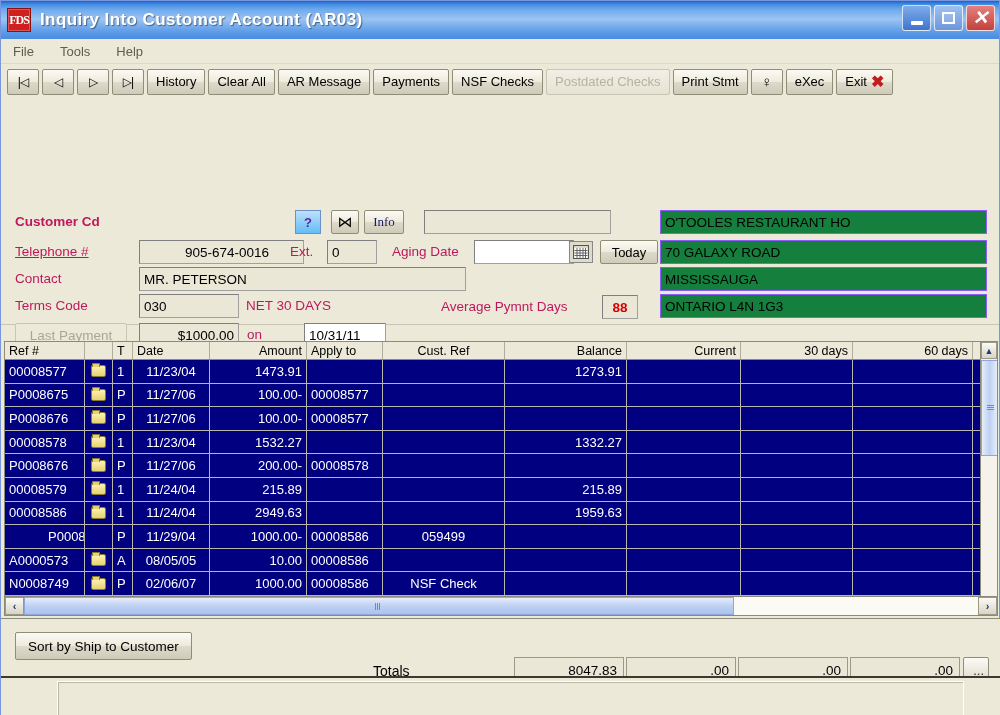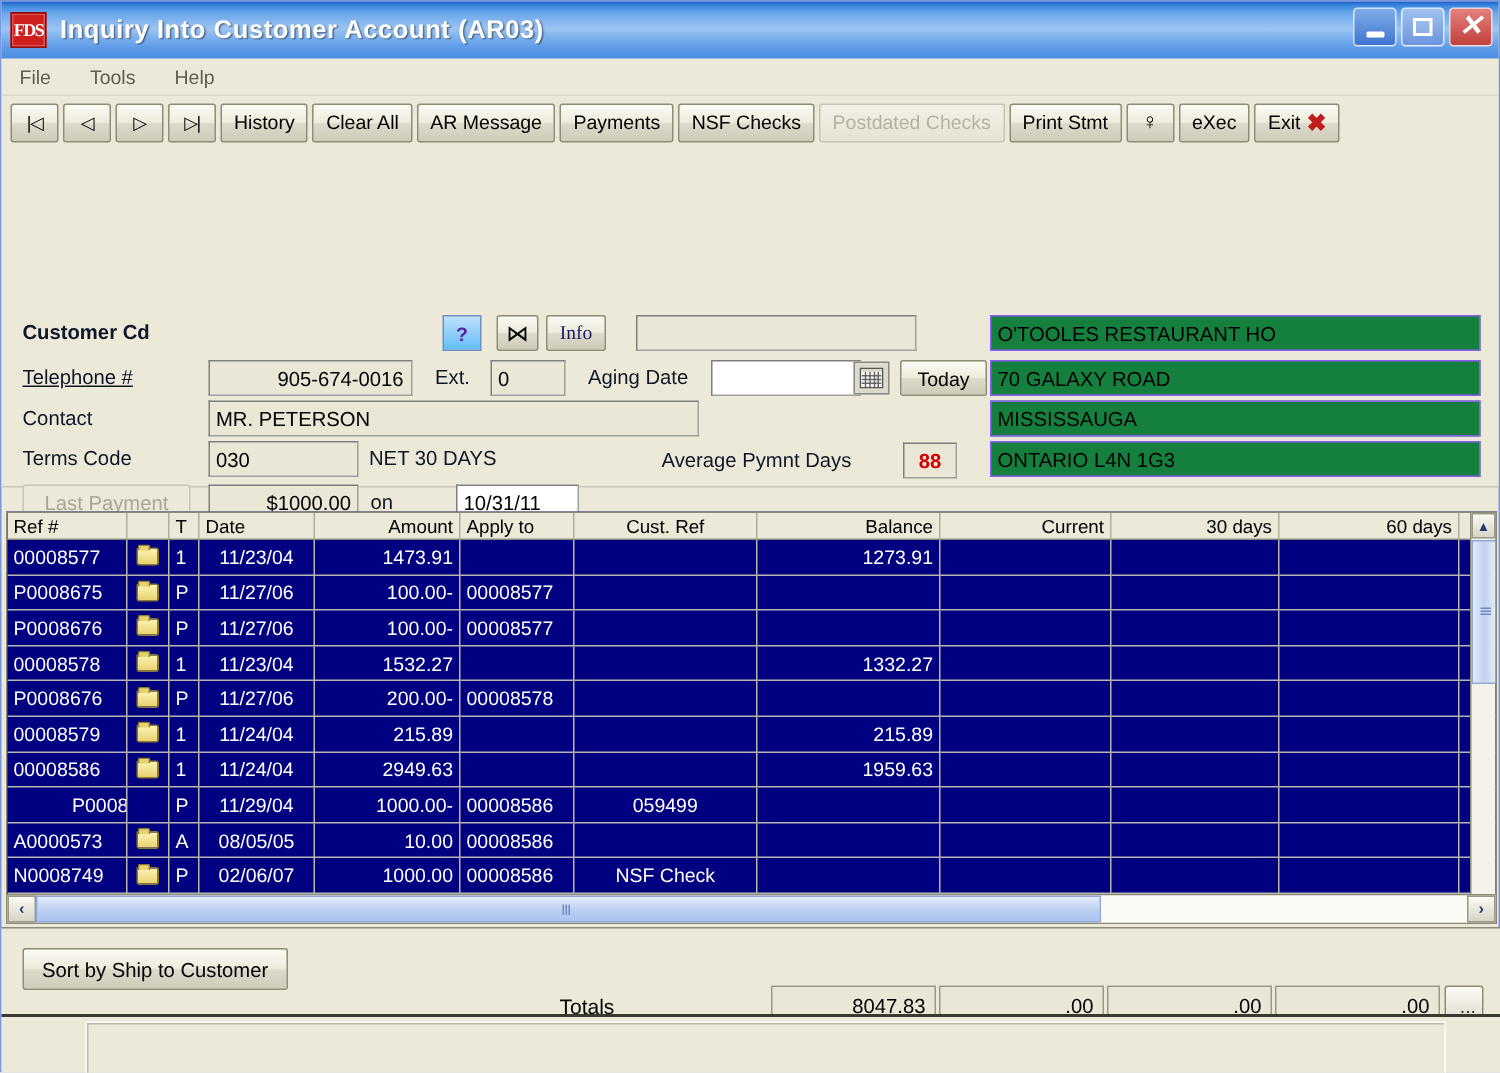--- a/index.html
+++ b/index.html
@@ -118,21 +118,21 @@
   .form {
     position: relative;
     height: 228px;
     background: #ece9d8;
     padding: 4px 0 0 0;
     border-bottom: 1px solid #c9c6b4;
   }
   .lbl {
     position: absolute;
     font-size: 13.5px;
-    color: #0f172a;
+    color: #be185d;
     white-space: nowrap;
   }
   .lbl.bold { font-weight: bold; }
   .fld {
     position: absolute;
     background: #eae7d6;
     border: 1px solid #a0a0a0;
     border-top-color: #7f7f7f;
     border-left-color: #7f7f7f;
     font-size: 13.5px;
@@ -392,21 +392,21 @@
   <div class="form">
 
     <div class="lbl bold" style="left:14px; top:117px;">Customer Cd</div>
     <div class="qbtn" style="left:294px; top:113px; width:26px; height:24px;">?</div>
     <div class="minibtn" style="left:330px; top:113px; width:28px; height:24px; font-size:15px;">⋈</div>
     <div class="minibtn" style="left:363px; top:113px; width:40px; height:24px; font-family:'Liberation Serif',serif; color:#1a1a66;">Info</div>
     <div class="fld" style="left:423px; top:113px; width:187px; height:24px;"></div>
     <div class="fld addr" style="left:659px; top:113px; width:327px; height:24px;">O'TOOLES RESTAURANT HO</div>
 
     <div class="lbl" style="left:14px; top:147px;text-decoration:underline;">Telephone #</div>
-    <div class="fld" style="left:138px; top:143px; width:136px; height:24px;padding-left:45px;">905-674-0016</div>
+    <div class="fld" style="left:138px; top:143px; width:165px; height:24px;padding-left:45px;">905-674-0016</div>
     <div class="lbl" style="left:289px; top:147px;">Ext.</div>
     <div class="fld" style="left:326px; top:143px; width:50px; height:24px;">0</div>
     <div class="lbl" style="left:391px; top:147px;">Aging Date</div>
     <div class="fld white" style="left:473px; top:143px; width:100px; height:24px;"></div>
     <div class="calicon" style="left:568px; top:144px; width:24px; height:22px;">
       <svg width="16" height="14" viewBox="0 0 16 14">
         <rect x="0.5" y="0.5" width="15" height="13" fill="#dcd9c8" stroke="#555"></rect>
         <rect x="1.5" y="3" width="13" height="10" fill="#fff"></rect>
         <g stroke="#666" stroke-width="1">
           <line x1="1.5" y1="5.5" x2="14.5" y2="5.5"></line>

